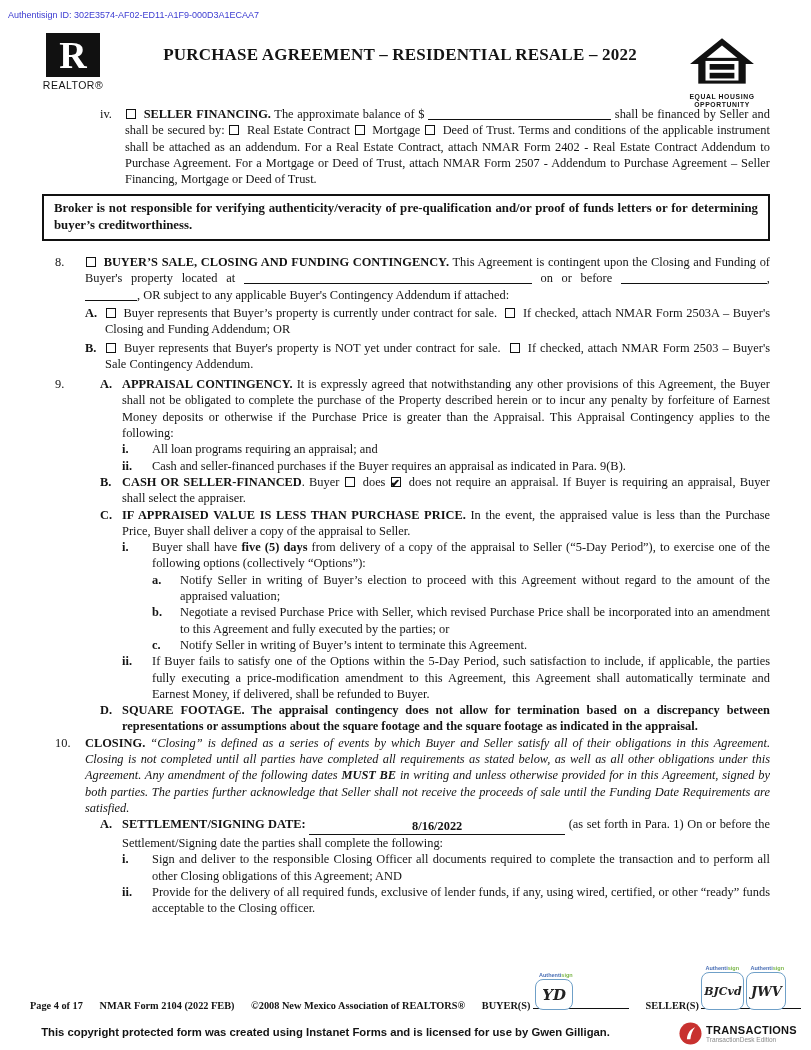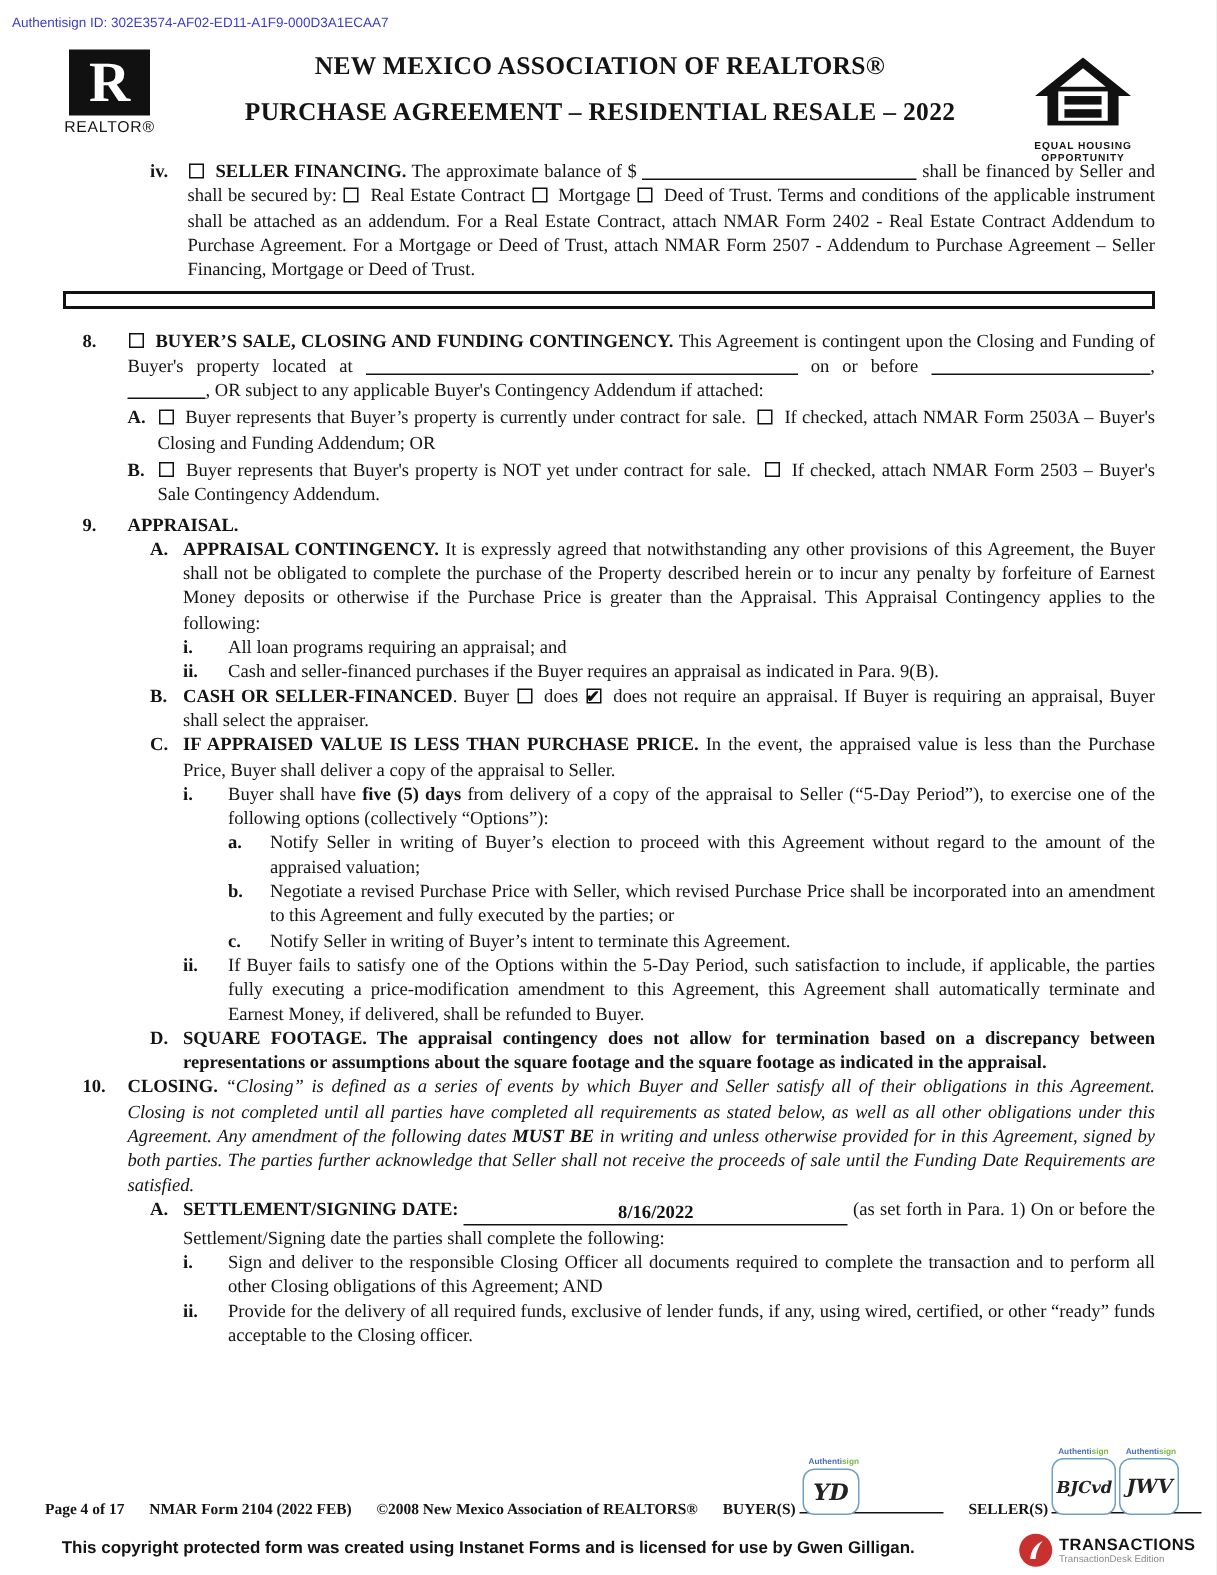--- a/index.html
+++ b/index.html
@@ -18,21 +18,21 @@
   .realtor-label{font-family:"Liberation Sans",sans-serif; font-size:10.5px; letter-spacing:.5px; margin-top:2px;}
   .titles{position:absolute; top:34px; left:130px; width:540px; text-align:center;}
   .titles .t1{font-size:17px; font-weight:bold; letter-spacing:.2px;}
   .titles .t2{font-size:17px; font-weight:bold; margin-top:11px; letter-spacing:.2px;}
   .eho{position:absolute; top:38px; right:52px; width:74px; text-align:center;}
   .eho-label{font-family:"Liberation Sans",sans-serif; font-size:6.8px; font-weight:bold; letter-spacing:.6px; line-height:1.25; margin-top:1px;}
   
   .content{position:absolute; top:106px; left:0; width:811px; padding:0 41px 0 55px; box-sizing:border-box;
     font-size:12.4px; line-height:16.3px;}
   .para{display:flex;}
-  .para .num{flex:0 0 30px; font-weight:bold;}
+  .para .num{flex:0 0 30px; font-weight:normal;}
   .para .body{flex:1; text-align:justify;}
   .sub{display:flex; margin-left:15px;}
   .sub .num{flex:0 0 20px; font-weight:bold;}
   .sub .body{flex:1; text-align:justify;}
   .sub2{display:flex;}
   .sub2 .num{flex:0 0 30px; font-weight:bold;}
   .sub2 .body{flex:1; text-align:justify;}
   .sub3{display:flex;}
   .sub3 .num{flex:0 0 28px; font-weight:bold;}
   .sub3 .body{flex:1; text-align:justify;}
@@ -80,21 +80,20 @@
   <div class="auth-id">Authentisign ID: 302E3574-AF02-ED11-A1F9-000D3A1ECAA7</div>
 
   <div class="realtor-logo">
     <div class="realtor-box">
       <span>R</span>
     </div>
     <div class="realtor-label">REALTOR®</div>
   </div>
 
   <div class="titles">
-    <div class="t1">NEW MEXICO ASSOCIATION OF REALTORS®</div>
     <div class="t2">PURCHASE AGREEMENT – RESIDENTIAL RESALE – 2022</div>
   </div>
 
   <div class="eho">
     <svg width="66" height="50" viewBox="0 0 64 48">
       <polygon points="32,0 63,25 54,25 32,7 10,25 1,25" fill="#111"></polygon>
       <rect x="9" y="19" width="46" height="25" fill="#111"></rect>
       <rect x="16" y="22" width="32" height="19" fill="#fff"></rect>
       <rect x="20" y="25" width="24" height="5.5" fill="#111"></rect>
       <rect x="20" y="33.5" width="24" height="5.5" fill="#111"></rect>
@@ -119,20 +118,21 @@
         <span>Real Estate Contract</span>
         <span class="cb"></span>
         <span>Mortgage</span>
         <span class="cb"></span>
         <span>Deed of Trust.</span>
         <span>Terms and conditions of the applicable instrument shall be attached as an addendum. For a Real Estate Contract, attach NMAR Form 2402 - Real Estate Contract Addendum to Purchase Agreement. For a Mortgage or Deed of Trust, attach NMAR Form 2507 - Addendum to Purchase Agreement – Seller Financing, Mortgage or Deed of Trust.</span>
       </span>
     </div>
 
     <div class="attention">
+      <div class="attn-body">Broker is not responsible for verifying authenticity/veracity of pre-qualification and/or proof of funds letters or for determining buyer’s creditworthiness.</div>
     </div>
 
     <div class="para gap2">
       <span class="num">8.</span>
       <span class="body">
         <span class="cb"></span>
         <span class="bold">BUYER’S SALE, CLOSING AND FUNDING CONTINGENCY.</span>
         <span>This Agreement is contingent upon the Closing and Funding of Buyer's property located at</span>
         <span class="blank" style="width:288px"></span>
         <span>on or before</span>
@@ -160,21 +160,20 @@
             <span class="cb"></span>
             <span>If checked, attach NMAR Form 2503 – Buyer's Sale Contingency Addendum.</span>
           </span>
         </div>
       </span>
     </div>
 
     <div class="para">
       <span class="num">9.</span>
       <span class="body">
-        <div class="bold">APPRAISAL.</div>
 
         <div class="sub">
           <span class="num" style="flex:0 0 22px">A.</span>
           <span class="body">
             <span class="bold">APPRAISAL CONTINGENCY.</span>
             <span>It is expressly agreed that notwithstanding any other provisions of this Agreement, the Buyer shall not be obligated to complete the purchase of the Property described herein or to incur any penalty by forfeiture of Earnest Money deposits or otherwise if the Purchase Price is greater than the Appraisal.  This Appraisal Contingency applies to the following:</span>
             <div class="sub2">
               <span class="num">i.</span>
               <span class="body">All loan programs requiring an appraisal; and</span>
             </div>

